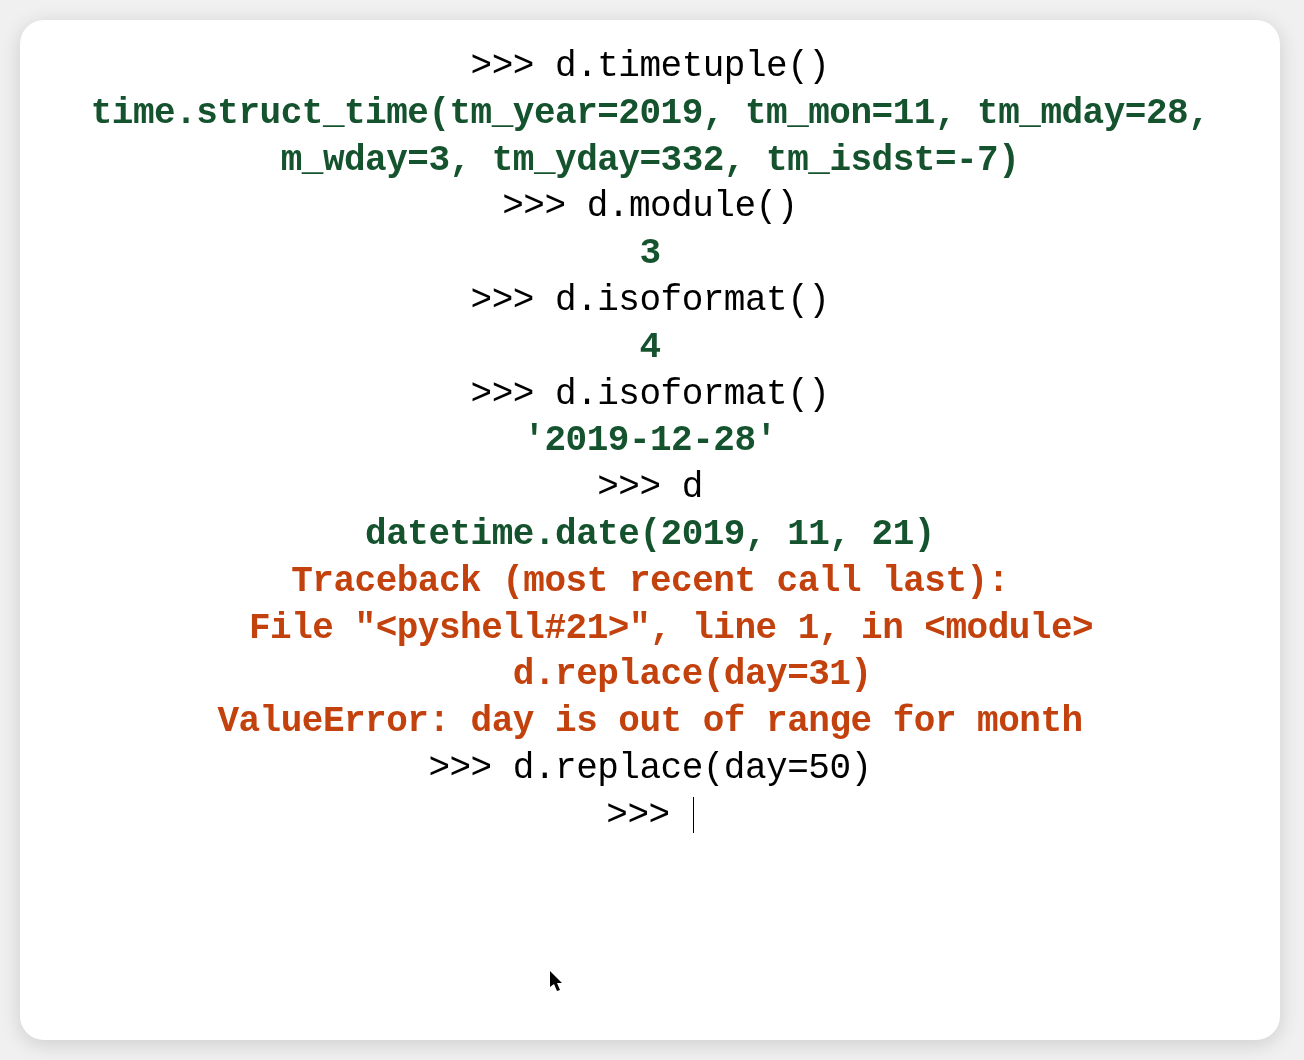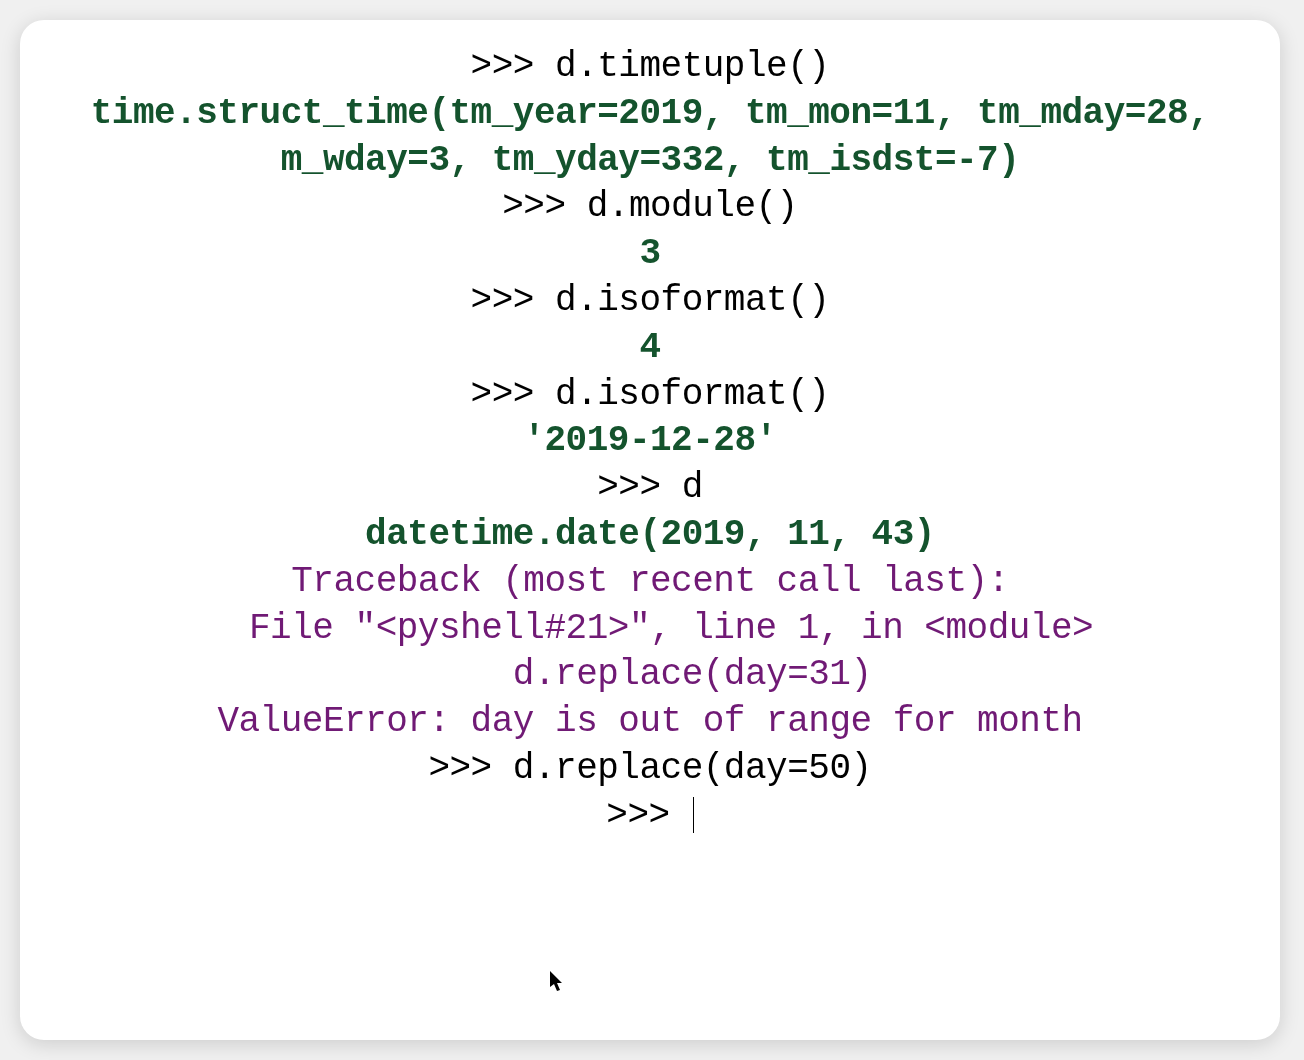--- a/index.html
+++ b/index.html
@@ -35,22 +35,22 @@
     }
     .input-text {
       color: #000000;
       font-weight: 500;
     }
     .output-blue {
       color: #14532d;
       font-weight: 700;
     }
     .output-red {
-      color: #701a75;
-      font-weight: 400;
+      color: #c2410c;
+      font-weight: 700;
     }
     .text-cursor {
       display: inline-block;
       width: 1px;
       height: 36px;
       background: #000;
       vertical-align: middle;
       margin-left: 2px;
     }
     .mouse-cursor {
@@ -69,21 +69,21 @@
     <div class="line"><span class="prompt">&gt;&gt;&gt; </span><span class="input-text">d.timetuple()</span></div>
     <div class="line output-blue">time.struct_time(tm_year=2019, tm_mon=11, tm_mday=28,</div>
     <div class="line output-blue">m_wday=3, tm_yday=332, tm_isdst=-7)</div>
     <div class="line"><span class="prompt">&gt;&gt;&gt; </span><span class="input-text">d.module()</span></div>
     <div class="line output-blue">3</div>
     <div class="line"><span class="prompt">&gt;&gt;&gt; </span><span class="input-text">d.isoformat()</span></div>
     <div class="line output-blue">4</div>
     <div class="line"><span class="prompt">&gt;&gt;&gt; </span><span class="input-text">d.isoformat()</span></div>
     <div class="line output-blue">'2019-12-28'</div>
     <div class="line"><span class="prompt">&gt;&gt;&gt; </span><span class="input-text">d</span></div>
-    <div class="line output-blue">datetime.date(2019, 11, 43)</div>
+    <div class="line output-blue">datetime.date(2019, 11, 21)</div>
     <div class="line output-red">Traceback (most recent call last):</div>
     <div class="line output-red">  File "&lt;pyshell#21&gt;", line 1, in &lt;module&gt;</div>
     <div class="line output-red">    d.replace(day=31)</div>
     <div class="line output-red">ValueError: day is out of range for month</div>
     <div class="line"><span class="prompt">&gt;&gt;&gt; </span><span class="input-text">d.replace(day=50)</span></div>
     <div class="line"><span class="prompt">&gt;&gt;&gt; </span><span class="text-cursor"></span></div>
   </div>
   <span class="mouse-cursor">
     <svg width="16" height="22" viewBox="0 0 16 22">
       <path d="M0,0 L0,16 L4,13 L7,20 L10,19 L7,12 L12,12 Z" fill="#000000"></path>

